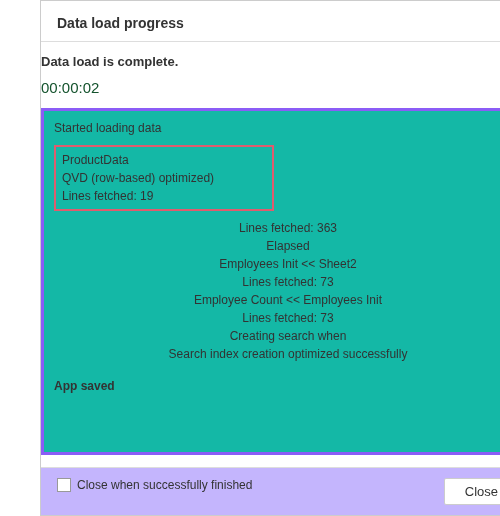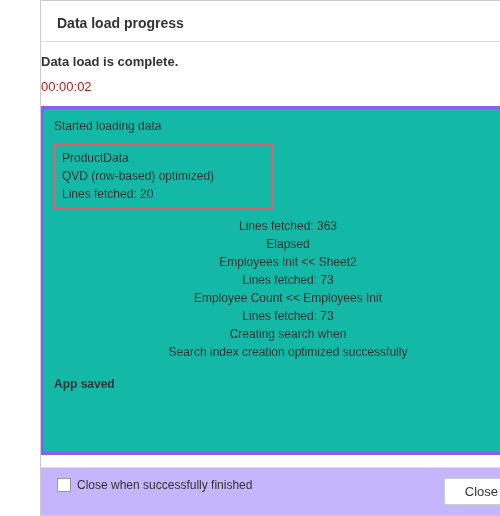--- a/index.html
+++ b/index.html
@@ -60,22 +60,22 @@
       gap: 8px;
       margin-bottom: 12px;
       font-size: 13px;
     }
 
     .elapsed-label {
       color: #333;
     }
 
     .elapsed-value {
-      color: #b91c1c;
-      font-size: 13px;
+      color: #14532d;
+      font-size: 15px;
     }
 
     .log-container {
       flex: 1;
       border: 3px solid #8b5cf6;
       overflow-y: scroll;
       padding: 8px 10px;
       background: #14b8a6;
       font-size: 12px;
       line-height: 1.5;
@@ -185,21 +185,21 @@
       <span class="elapsed-value">00:00:02</span>
     </div>
 
     <div class="log-container">
 
       <div class="log-started">Started loading data</div>
 
       <div class="log-highlighted">
         <span class="log-line">ProductData</span>
         <span class="log-line">QVD (row-based) optimized)</span>
-        <span class="log-line">Lines fetched: 20</span>
+        <span class="log-line">Lines fetched: 19</span>
       </div>
 
       <div class="log-lines">
         <span class="log-line">Lines fetched: 363</span>
         <span class="log-line">Elapsed</span>
         <span class="log-line">Employees Init &lt;&lt; Sheet2</span>
         <span class="log-line">Lines fetched: 73</span>
         <span class="log-line">Employee Count &lt;&lt; Employees Init</span>
         <span class="log-line">Lines fetched: 73</span>
         <span class="log-line">Creating search when</span>

